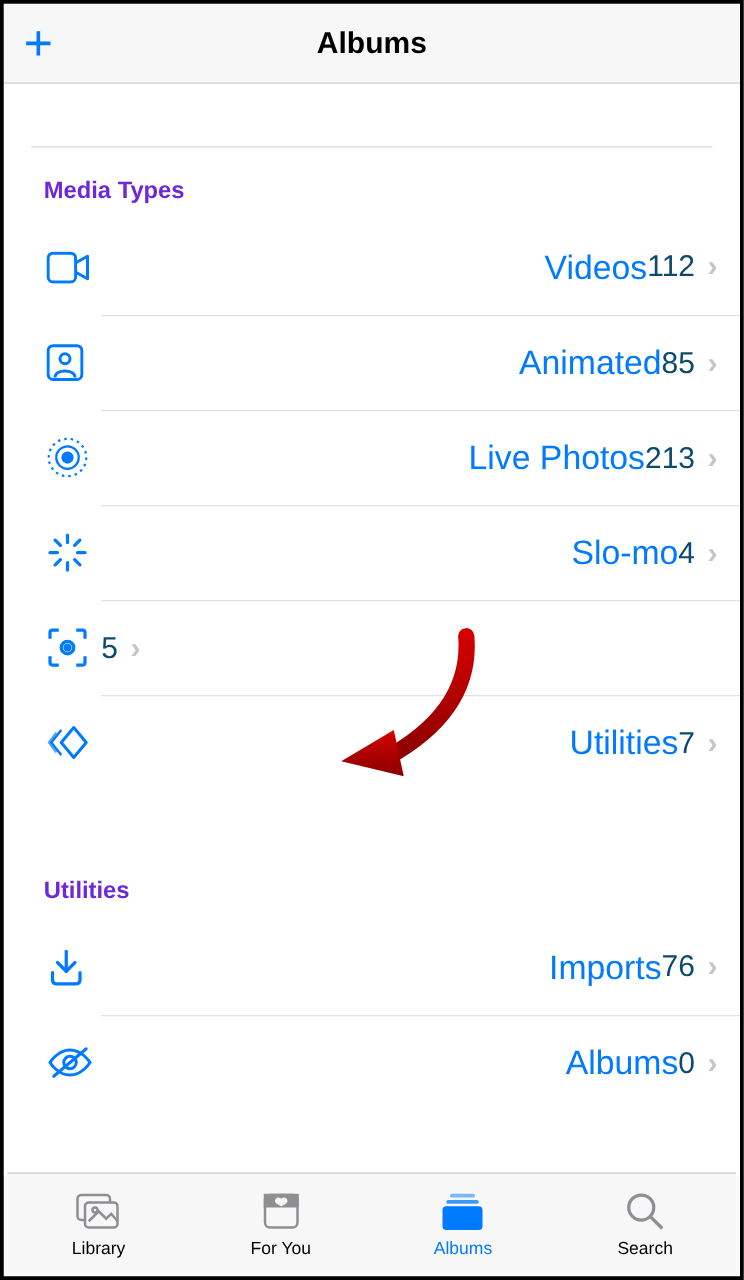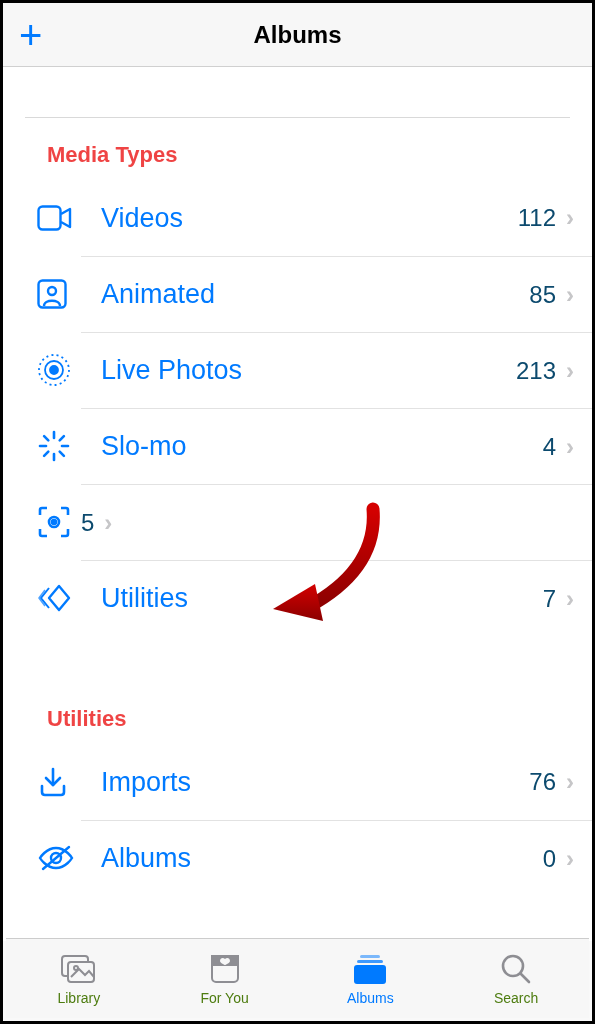--- a/index.html
+++ b/index.html
@@ -43,24 +43,24 @@
       height: calc(1024px - 64px - 80px - 6px);
       overflow: hidden;
       padding-top: 50px;
     }
     .sep-top {
       height: 1px;
       background: #d9d9d9;
       margin: 0 22px 10px 22px;
     }
     .section-title {
-      font-size: 22px;
+      font-size: 19px;
       font-weight: 800;
-      color: #ef4444;
-      padding: 14px 44px 12px;
+      color: #6d28d9;
+      padding: 14px 32px 12px;
     }
     .list {
       padding: 0 0 0 34px;
     }
     .row {
       display: flex;
       align-items: center;
       height: 76px;
       cursor: pointer;
       position: relative;
@@ -83,20 +83,21 @@
       align-items: center;
       color: #007aff;
       flex-shrink: 0;
     }
     .row-label {
       font-size: 27px;
       font-weight: 500;
       color: #007aff;
       flex: 1;
       margin-left: 20px;
+      text-align: right;
     }
     .row-count {
       font-size: 24px;
       color: #0c4a6e;
       margin-right: 10px;
     }
     .chev {
       color: #c6c6c8;
       font-size: 24px;
       font-weight: 600;
@@ -114,21 +115,21 @@
       background: #f7f7f7;
       border-top: 1px solid #cccccc;
       display: flex;
     }
     .tab {
       flex: 1;
       display: flex;
       flex-direction: column;
       align-items: center;
       justify-content: center;
-      color: #4d7c0f;
+      color: #000000;
       cursor: pointer;
       gap: 3px;
     }
     .tab.active { color: #007aff; }
     .tab-label { font-size: 14px; font-weight: 500; }
     .tab-icon { height: 36px; display: flex; align-items: center; justify-content: center; }
     
     .arrow {
       position: absolute;
       left: 260px;

